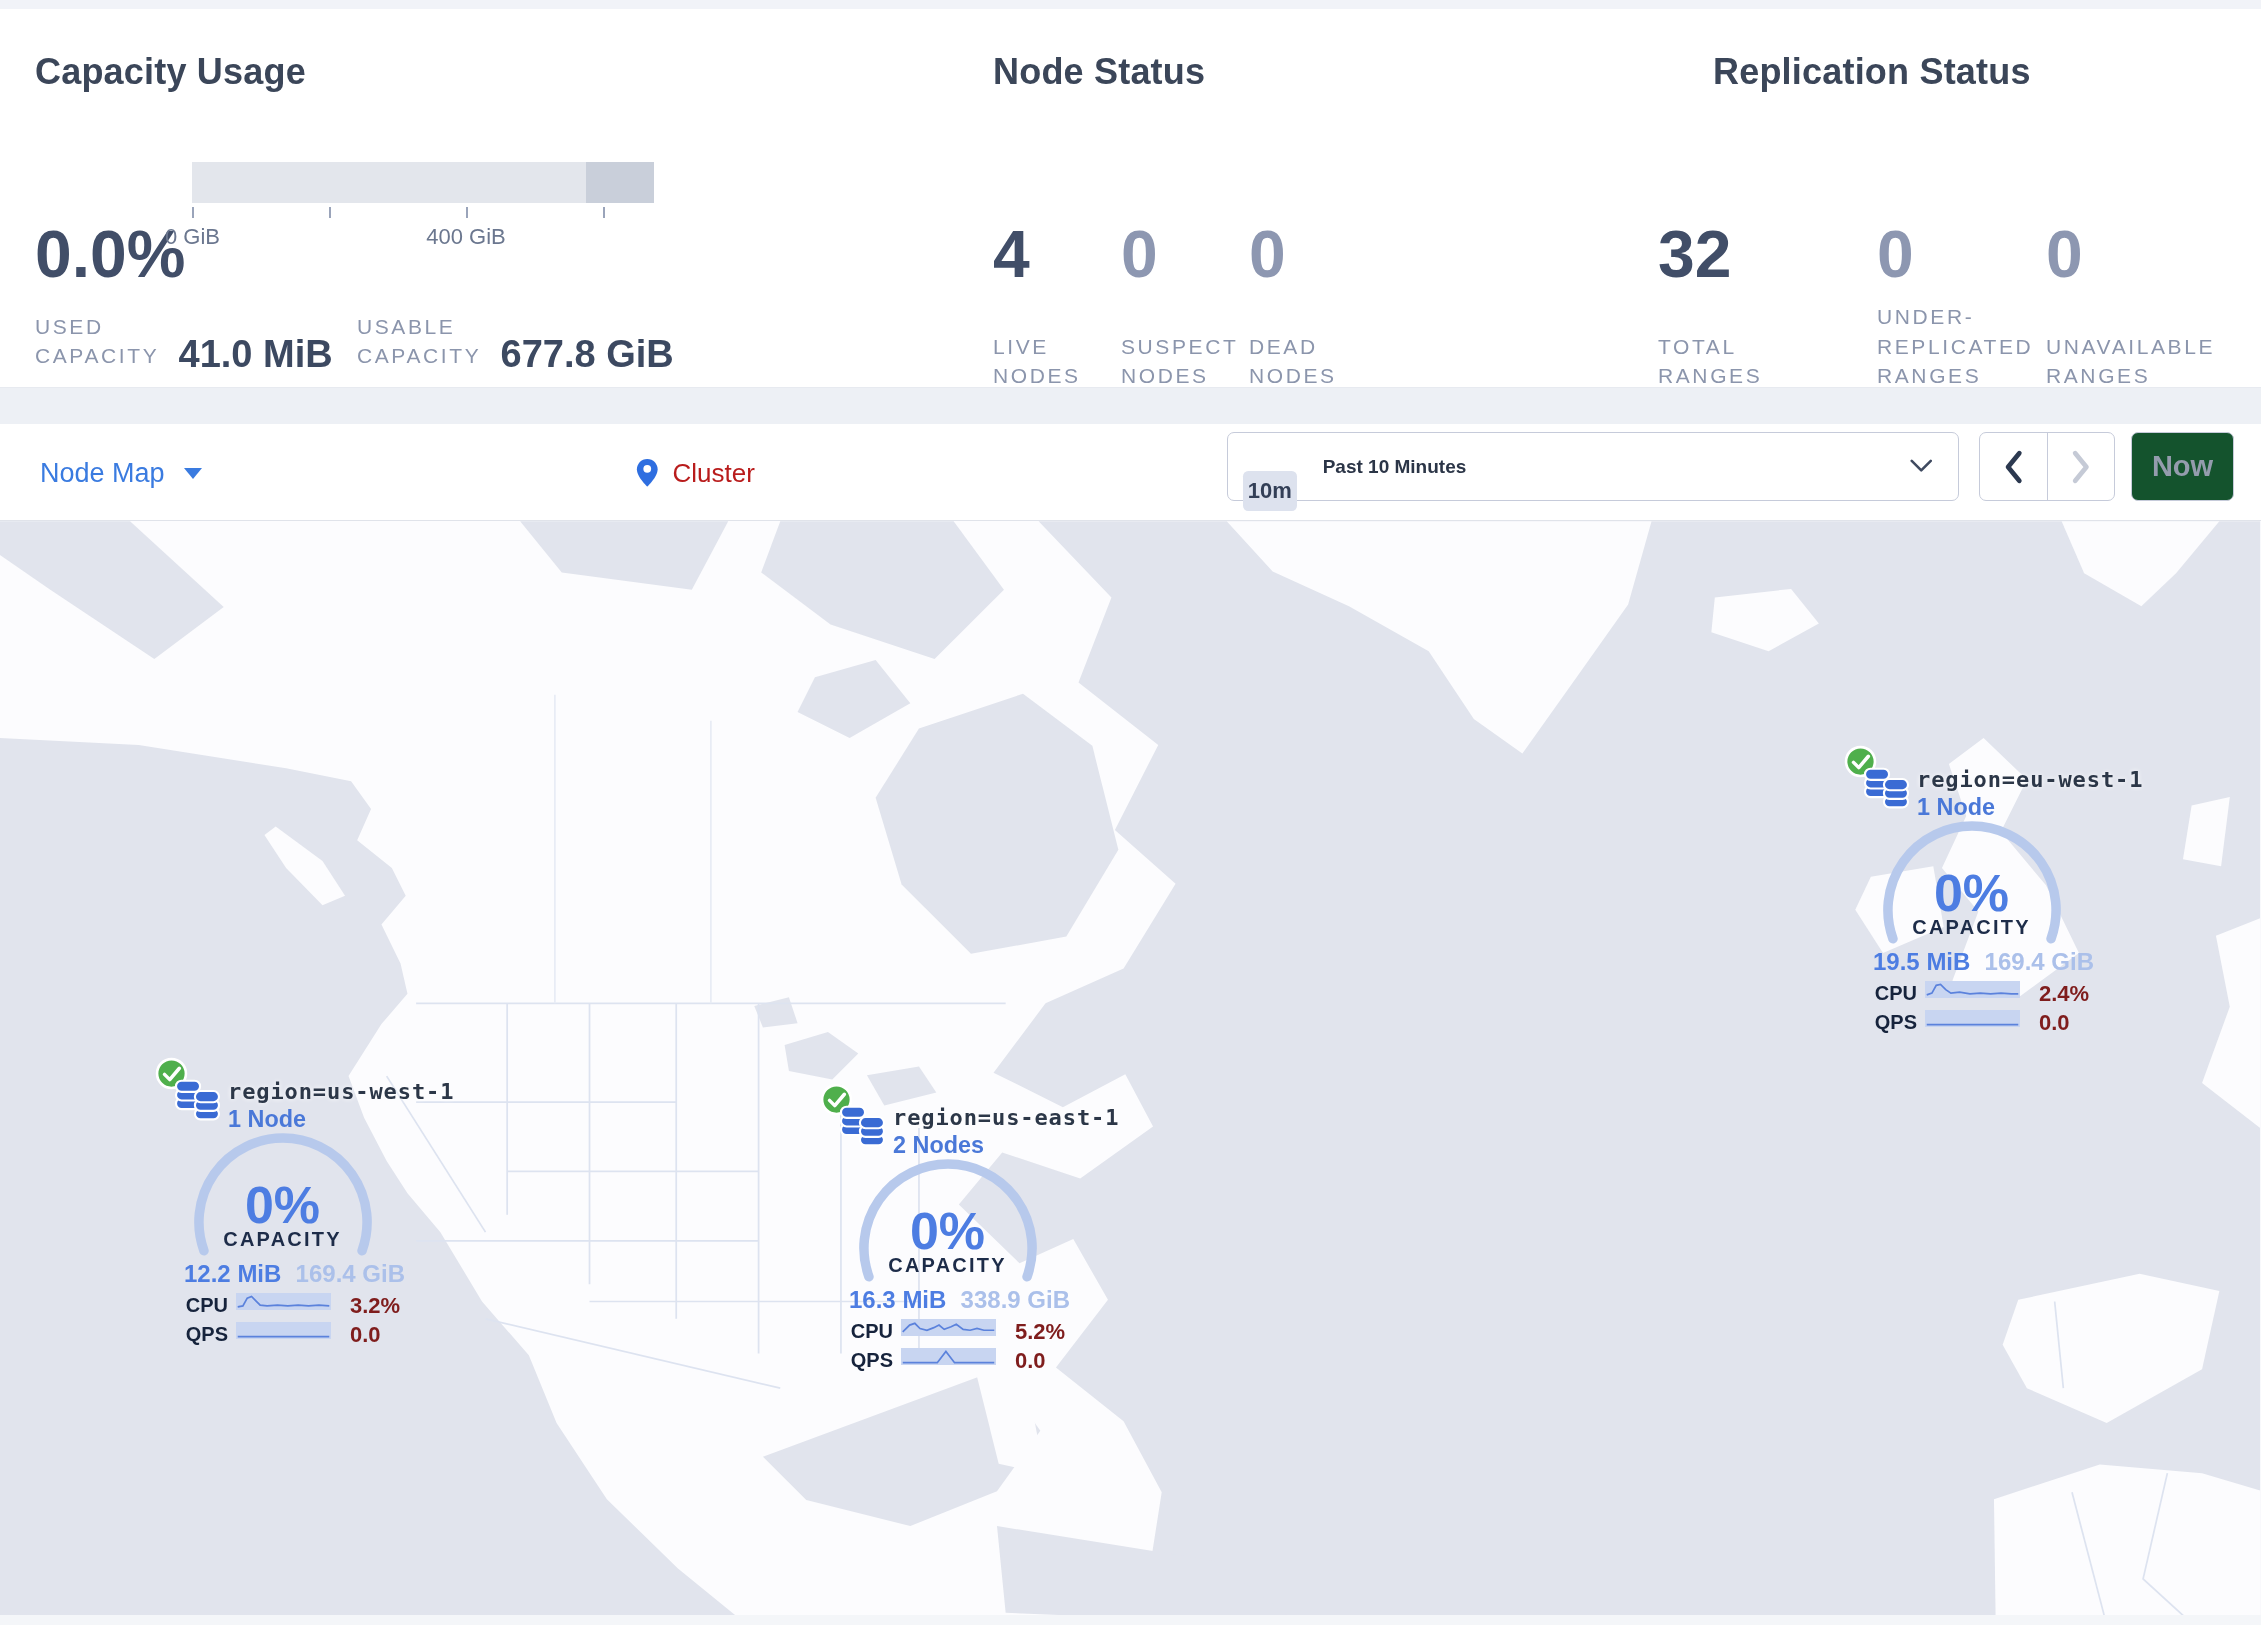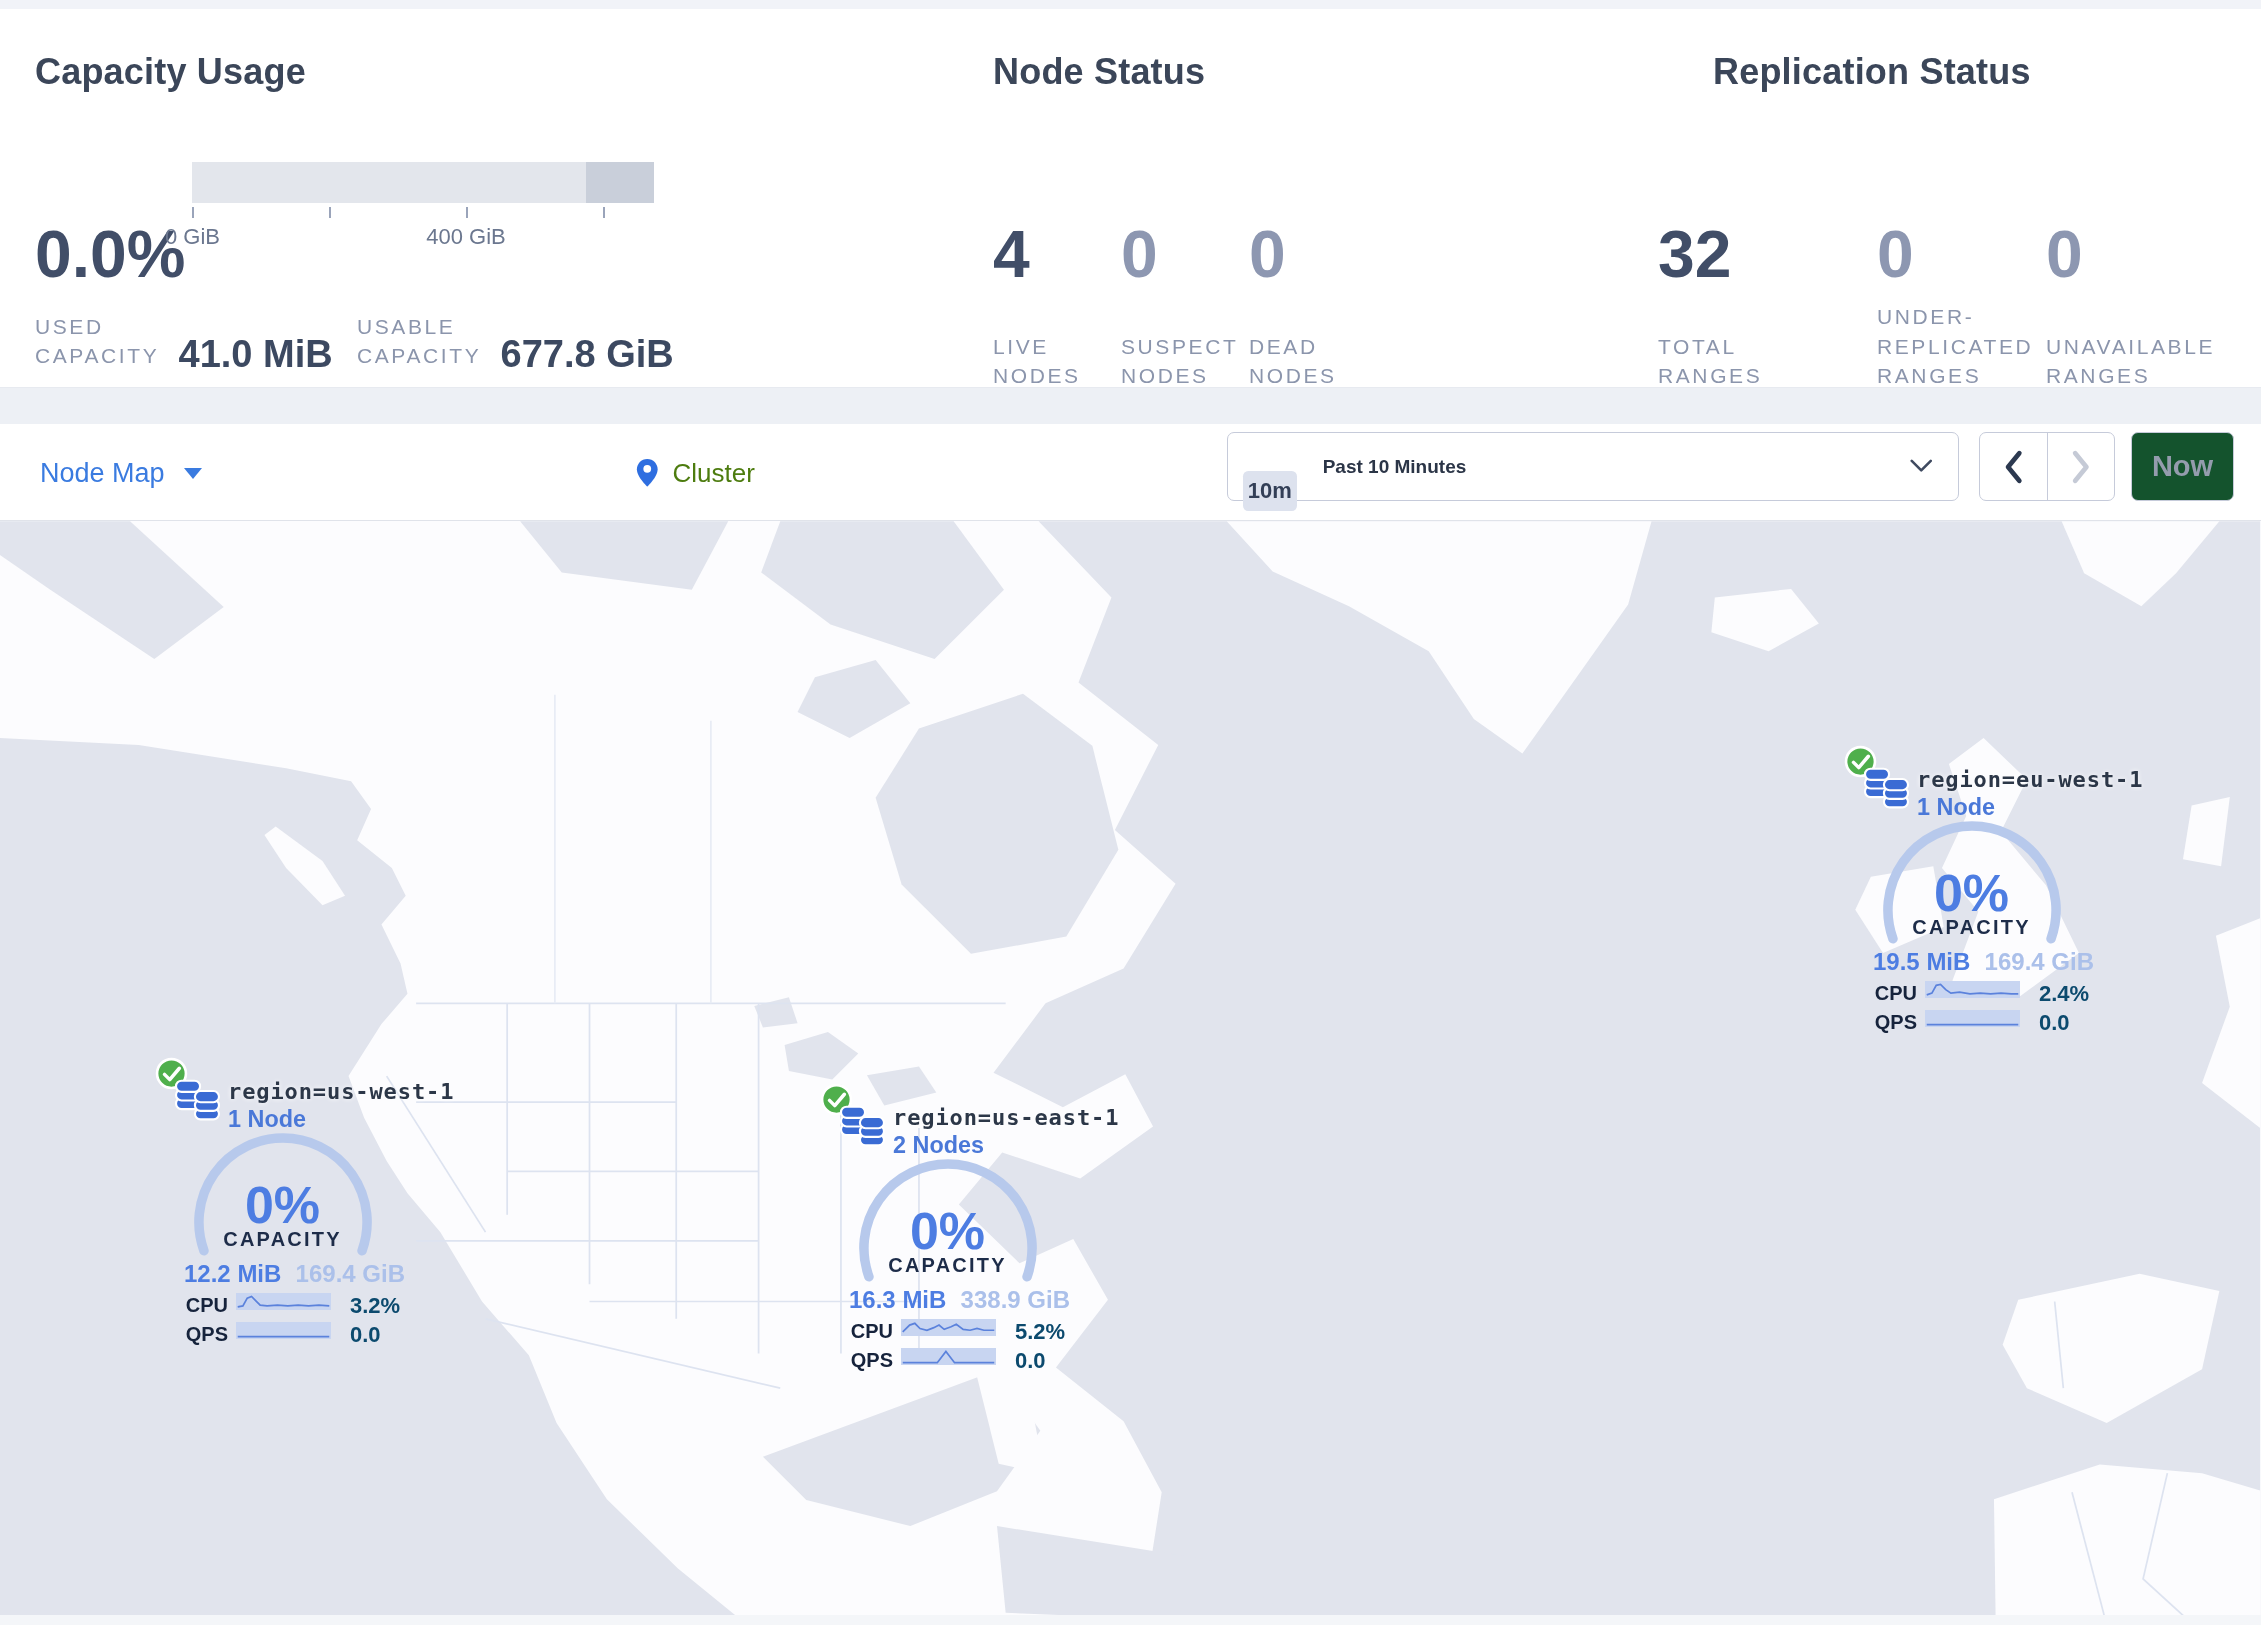--- a/index.html
+++ b/index.html
@@ -26,21 +26,21 @@
   .cap-pair .lbl { font-size:21px; letter-spacing:2.6px; color:#8b95ac; line-height:29px; font-weight:500; }
   .cap-pair .val { font-size:38px; font-weight:700; color:#3c4961; line-height:1; margin-left:22.5px; position:relative; top:3.5px; }
 
   
   .gap { position:absolute; left:0; top:388px; width:2261px; height:36px; background:#edf0f5; }
   .toolbar { position:absolute; left:0; top:425px; width:2261px; height:96px; background:#fff; border-bottom:0.9px solid #e0e3ea; }
   .viewsel { position:absolute; left:40px; top:0; height:96px; display:flex; align-items:center; gap:19px; cursor:pointer; }
   .viewsel .txt { font-size:27px; color:#3a7be0; font-weight:500; }
   .caret-down { width:0; height:0; border-left:9.5px solid transparent; border-right:9.5px solid transparent; border-top:11.3px solid #3a7be0; }
   .crumb { position:absolute; left:636px; top:0; height:96px; display:flex; align-items:center; gap:14px; }
-  .crumb .txt { font-size:26px; color:#4d7c0f; }
+  .crumb .txt { font-size:26px; color:#b91c1c; }
   .timewidget { position:absolute; left:1227px; top:7px; width:732px; height:69px; border:1.7px solid #c6cbda; border-radius:7px; background:#fff; display:flex; align-items:center; cursor:pointer; }
   .timebadge { margin-left:14.7px; width:54px; height:40px; background:#dde2ee; border-radius:5.2px; font-size:22px; font-weight:700; color:#333f57; display:flex; align-items:center; justify-content:center;margin-top:48px; }
   .timelabel { margin-left:26px; font-size:19px; font-weight:700; color:#2b3547; }
   .time-chevron { position:absolute; right:26px; top:26px; }
   .arrowbox { position:absolute; left:1979px; top:7px; width:136px; height:69px; border:1.7px solid #c6cbda; border-radius:7px; background:#fff; display:flex; }
   .arrowbox .half { flex:1; display:flex; align-items:center; justify-content:center; cursor:pointer; }
   .arrowbox .half + .half { border-left:1.7px solid #c6cbda; }
   .nowbtn { position:absolute; left:2131px; top:7px; width:103px; height:69px; border:1.7px solid #c6cbda; border-radius:7px; background:#14532d; font-size:29px; font-weight:700; color:#949cad; display:flex; align-items:center; justify-content:center; cursor:pointer; }
 
   
@@ -53,21 +53,21 @@
   .marker .dbicon { position:absolute; left:30px; top:30px; }
   .marker .region { position:absolute; left:84px; top:29.5px; font-family:"DejaVu Sans Mono", monospace; font-size:22px; font-weight:700; color:#2c3748; letter-spacing:0.9px; white-space:nowrap; text-shadow:0 0 5.2px #fff; }
   .marker .nodecount { position:absolute; left:84px; top:57px; font-size:23.4px; font-weight:700; color:#4a78d8; white-space:nowrap; }
   .marker .gauge { position:absolute; left:48px; top:82px; }
   .marker .pct { position:absolute; left:52px; top:130px; width:173px; text-align:center; font-size:52px; font-weight:700; color:#4d7de2; line-height:1; }
   .marker .capcap { position:absolute; left:52px; top:179px; width:173px; text-align:center; font-size:20px; font-weight:700; color:#1d2c49; letter-spacing:2.2px; }
   .marker .val-used { position:absolute; left:40px; top:211px; font-size:24px; font-weight:700; color:#4d7de2; white-space:nowrap; }
   .marker .val-total { position:absolute; right:34px; top:211px; font-size:24px; font-weight:700; color:#abc0ea; white-space:nowrap; }
   .marker .mrow-label { position:absolute; left:35px; width:49px; text-align:right; font-size:20px; font-weight:700; color:#16233c; }
   .marker .spark { position:absolute; left:92px; width:95px; height:17.3px; }
-  .marker .mrow-val { position:absolute; left:206px; font-size:22px; font-weight:700; color:#0c4a6e; }
+  .marker .mrow-val { position:absolute; left:206px; font-size:22px; font-weight:700; color:#7f1d1d; }
   .r-cpu-l { top:245px; } .r-cpu-s { top:244px; } .r-cpu-v { top:244px; }
   .r-qps-l { top:274px; } .r-qps-s { top:273px; } .r-qps-v { top:273px; }
 
   .bottomstrip { position:absolute; left:0; top:1615px; width:2261px; height:10.4px; background:#f4f6f9; }
 </style>
 </head>
 <body>
 
 <div class="topstrip"></div>
 

